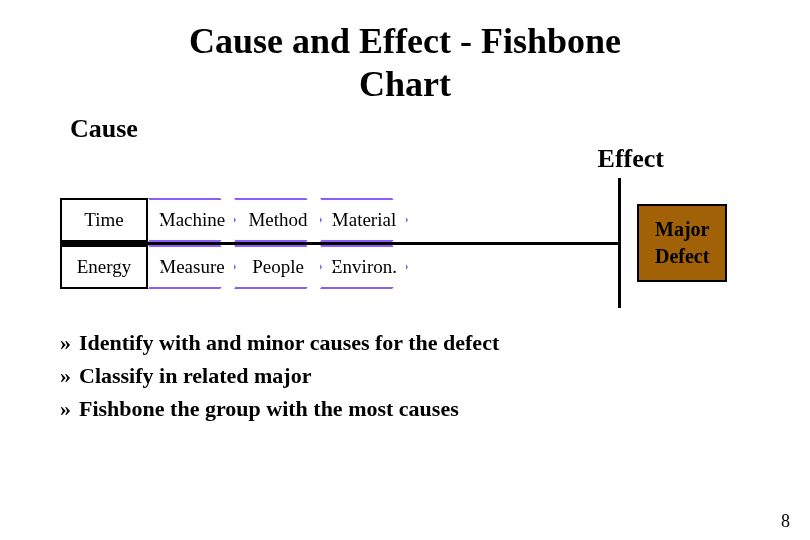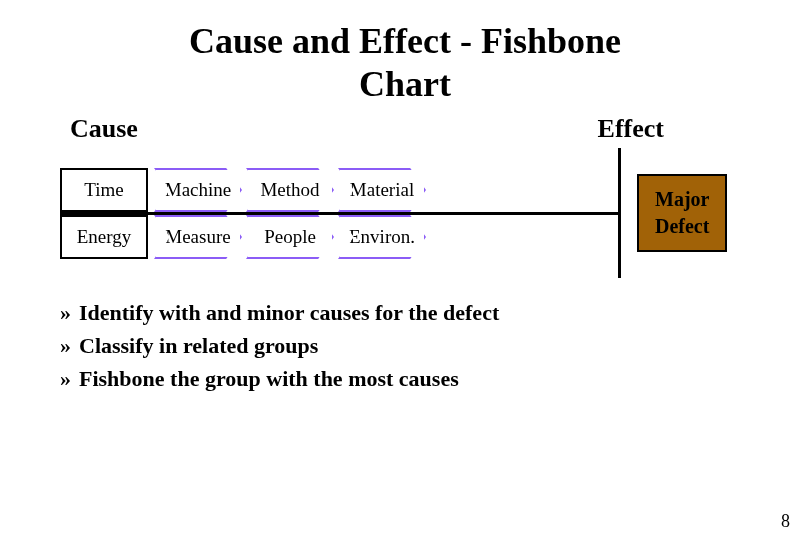--- a/index.html
+++ b/index.html
@@ -99,21 +99,21 @@
       background: #fff;
       border: 2px solid #000;
       padding: 6px 12px;
       height: 44px;
       min-width: 88px;
     }
 
     .fishbone-row {
       display: flex;
       align-items: center;
-      gap: 6px;
+      gap: 0;
     }
 
     .diagram-wrapper {
       display: flex;
       flex-direction: column;
       align-items: flex-start;
       margin-left: 20px;
       margin-top: 0;
     }
 
@@ -148,21 +148,21 @@
 
 <div class="slide">
 
   <div class="title-block">
     <div class="main-title">Cause and Effect  - Fishbone</div>
     <div class="main-title">Chart</div>
   </div>
 
   <div class="diagram-wrapper">
 
-    <div style="display:flex; width:680px; justify-content: space-between; margin-bottom:4px; margin-left:0px;">
+    <div style="display:flex; width:680px; justify-content: space-between; margin-bottom:4px; margin-left:0px;flex-direction:column;">
       <span class="cause-label">Cause</span>
       <span class="effect-label">Effect</span>
     </div>
 
     <div class="rows-and-defect">
       <div style="display:flex; flex-direction:column; position:relative;">
 
         <div class="fishbone-row">
           <div class="box-plain first" style="clip-path:none;">Time</div>
           <div class="arrow-btn">Machine</div>
@@ -189,21 +189,21 @@
     </div>
   </div>
 
   <div class="bullet-list">
     <div class="bullet-item">
       <span class="bullet-mark">»</span>
       <span>Identify with and minor causes for the defect</span>
     </div>
     <div class="bullet-item">
       <span class="bullet-mark">»</span>
-      <span>Classify in related groups</span>
+      <span>Classify in related major</span>
     </div>
     <div class="bullet-item">
       <span class="bullet-mark">»</span>
       <span>Fishbone the group with the most causes</span>
     </div>
   </div>
 
   <div class="page-number">8</div>
 </div>
 

